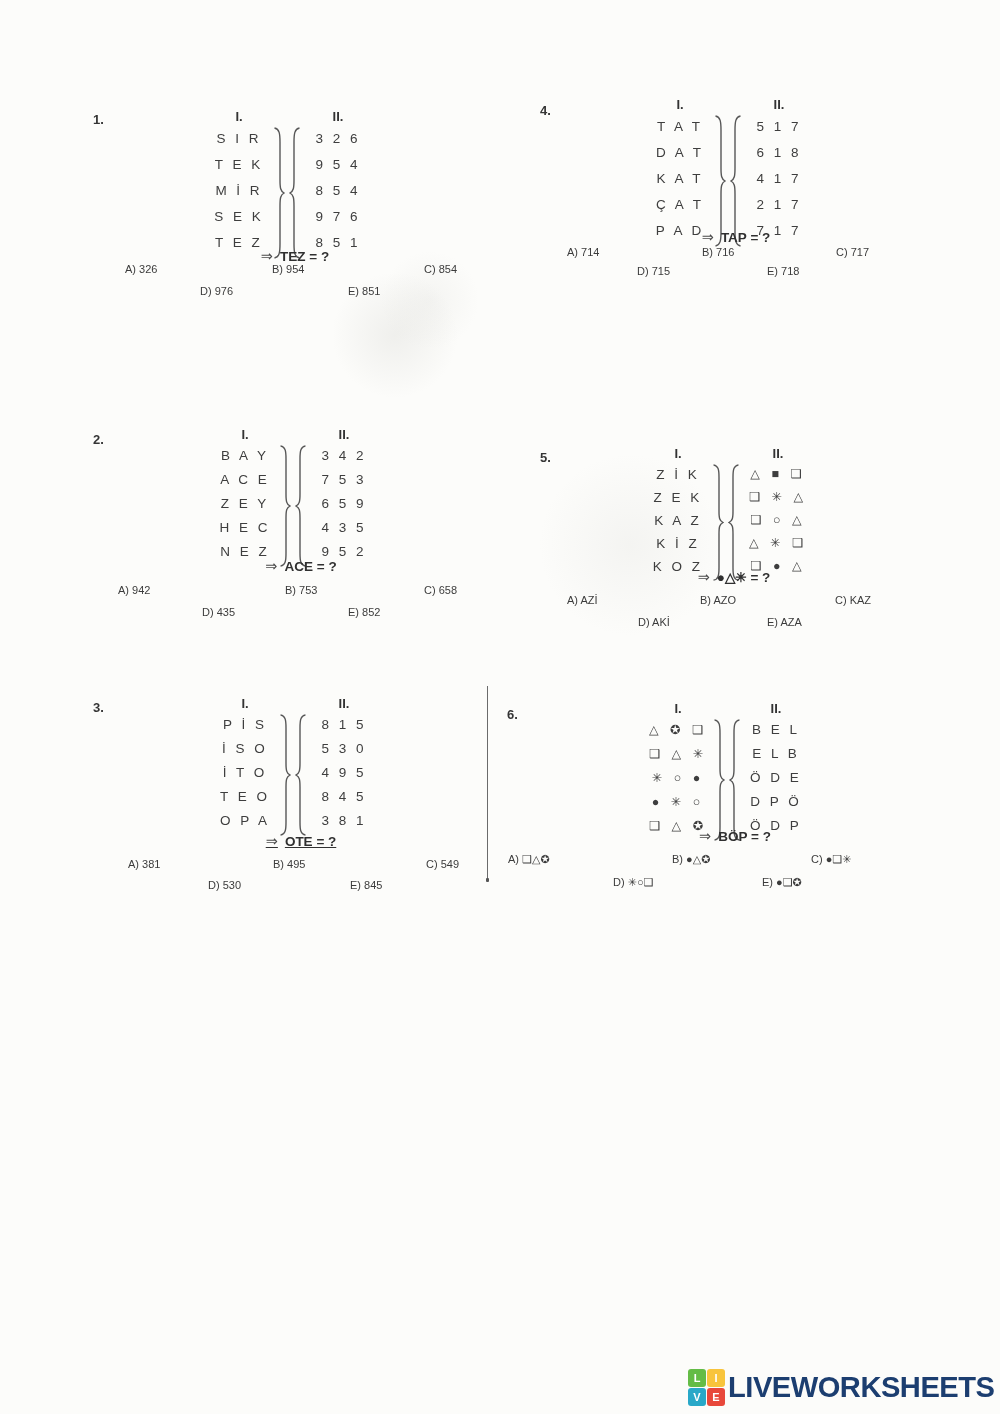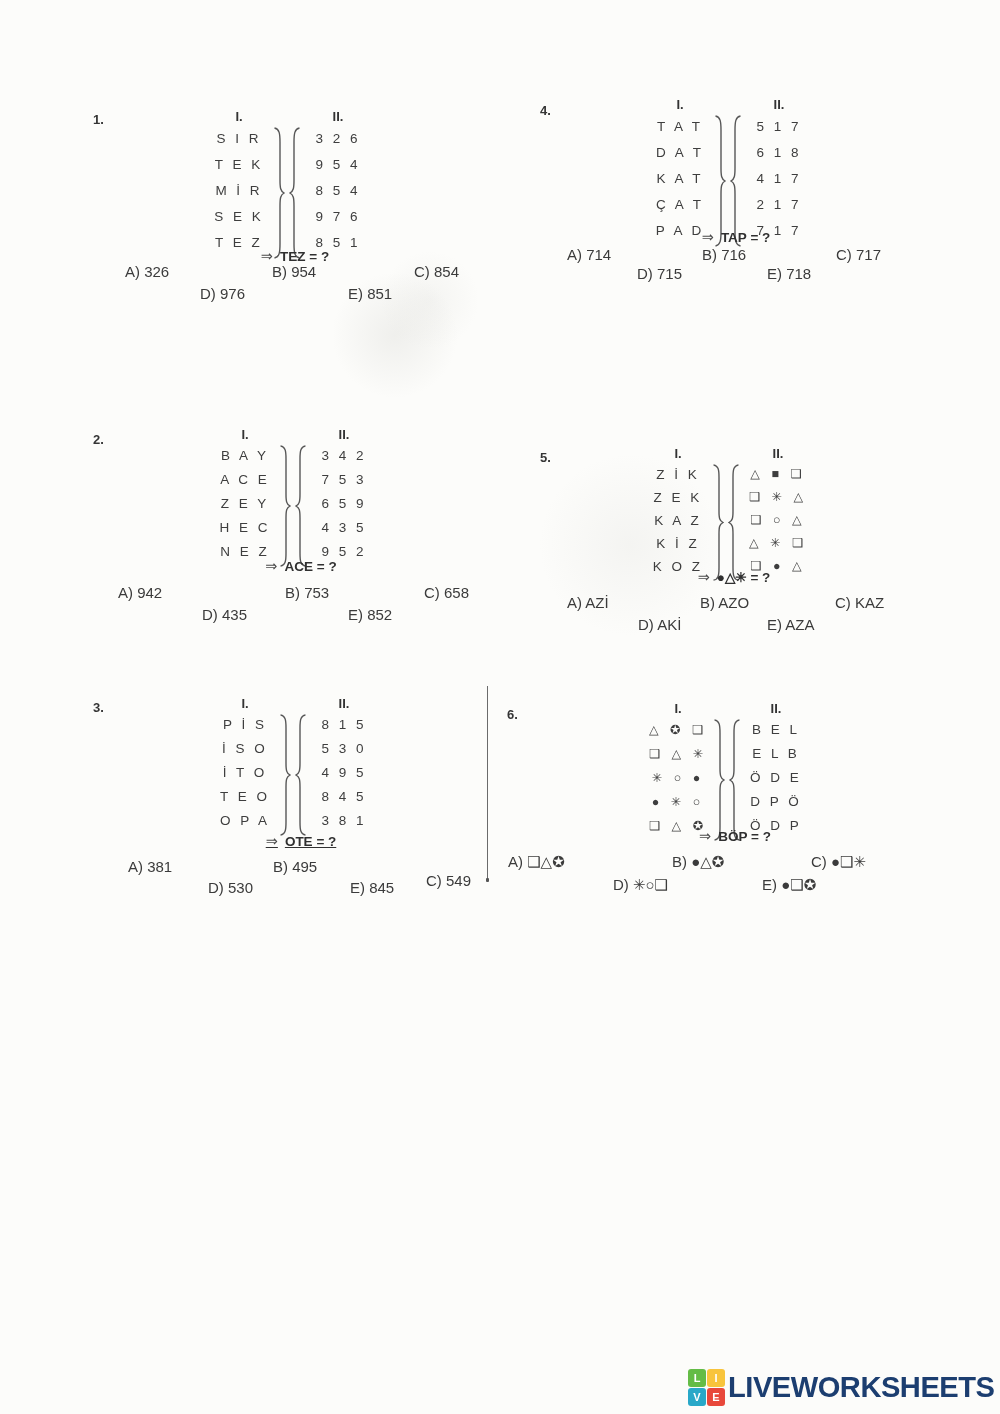--- a/index.html
+++ b/index.html
@@ -19,21 +19,21 @@
   .thead{height:16px;line-height:14px;font-size:13px;font-weight:bold;text-align:center;color:#333;}
   .cell{text-align:center;font-size:13.5px;letter-spacing:3px;white-space:nowrap;}
   .rh26{height:26px;line-height:26px;}
   .rh24{height:24px;line-height:24px;}
   .rh23{height:23px;line-height:23px;}
   .sym{font-size:12.5px;letter-spacing:4px;}
   .bwrap{padding-top:16px;margin:0 2px;}
   .brace path{stroke:#575757;stroke-width:1.4;fill:none;}
   .q{position:absolute;text-align:center;font-size:13.5px;font-weight:bold;color:#303030;white-space:nowrap;}
   .qarrow{font-weight:normal;font-size:14.5px;margin-right:7px;color:#4a4a4a;}
-  .opt{position:absolute;font-size:15px;white-space:nowrap;color:#3b3b3b;}
+  .opt{position:absolute;font-size:11px;white-space:nowrap;color:#3b3b3b;}
   .divider{position:absolute;left:487px;top:686px;width:1px;height:194px;background:#6b6b6b;}
   .divider::after{content:"";position:absolute;left:-1px;bottom:-2px;width:3px;height:4px;background:#555;border-radius:1px;}
   .logo{position:absolute;left:688px;top:1368px;display:flex;align-items:center;}
   .logo-blocks{display:grid;grid-template-columns:18px 18px;grid-template-rows:18px 18px;gap:1px;margin-right:3px;}
   .logo-block{border-radius:3px;color:#fff;font-size:11px;font-weight:bold;display:flex;align-items:center;justify-content:center;}
   .logo-word{font-size:30px;font-weight:bold;letter-spacing:-0.5px;transform:scaleX(0.97);transform-origin:left center;line-height:38px;}
 </style>
 </head>
 <body>
 
@@ -61,21 +61,21 @@
       <div class="cell rh26">8 5 4</div>
       <div class="cell rh26">9 7 6</div>
       <div class="cell rh26">8 5 1</div>
     </div>
   </div>
   <div class="q" style="left:100px;top:138px;width:220px;">
     <span class="qarrow">⇒</span><span>TEZ = ?</span>
   </div>
   <span class="opt" style="left:40px;top:153px;">A) 326</span>
   <span class="opt" style="left:187px;top:153px;">B) 954</span>
-  <span class="opt" style="left:329px;top:153px;">C) 854</span>
+  <span class="opt" style="left:339px;top:153px;">C) 854</span>
   <span class="opt" style="left:115px;top:175px;">D) 976</span>
   <span class="opt" style="left:263px;top:175px;">E) 851</span>
 </div>
 
 <div class="problem" style="left:85px;top:428px;width:420px;height:210px;">
   <span class="pnum" style="left:8px;top:4px;">2.</span>
   <div class="ptable" style="left:128px;top:0;">
     <div class="tcol" style="width:64px;">
       <div class="thead">I.</div>
       <div class="cell rh24">B A Y</div>
@@ -133,21 +133,21 @@
       <div class="cell rh24">4 9 5</div>
       <div class="cell rh24">8 4 5</div>
       <div class="cell rh24">3 8 1</div>
     </div>
   </div>
   <div class="q" style="left:106px;top:138px;width:220px;text-decoration:underline;">
     <span class="qarrow">⇒</span><span>OTE = ?</span>
   </div>
   <span class="opt" style="left:43px;top:163px;">A) 381</span>
   <span class="opt" style="left:188px;top:163px;">B) 495</span>
-  <span class="opt" style="left:341px;top:163px;margin-top:14px;">C) 549</span>
+  <span class="opt" style="left:341px;top:163px;">C) 549</span>
   <span class="opt" style="left:123px;top:184px;">D) 530</span>
   <span class="opt" style="left:265px;top:184px;">E) 845</span>
 </div>
 
 <div class="problem" style="left:528px;top:98px;width:420px;height:190px;">
   <span class="pnum" style="left:12px;top:5px;">4.</span>
   <div class="ptable" style="left:120px;top:0;">
     <div class="tcol" style="width:64px;">
       <div class="thead">I.</div>
       <div class="cell rh26">T A T</div>

